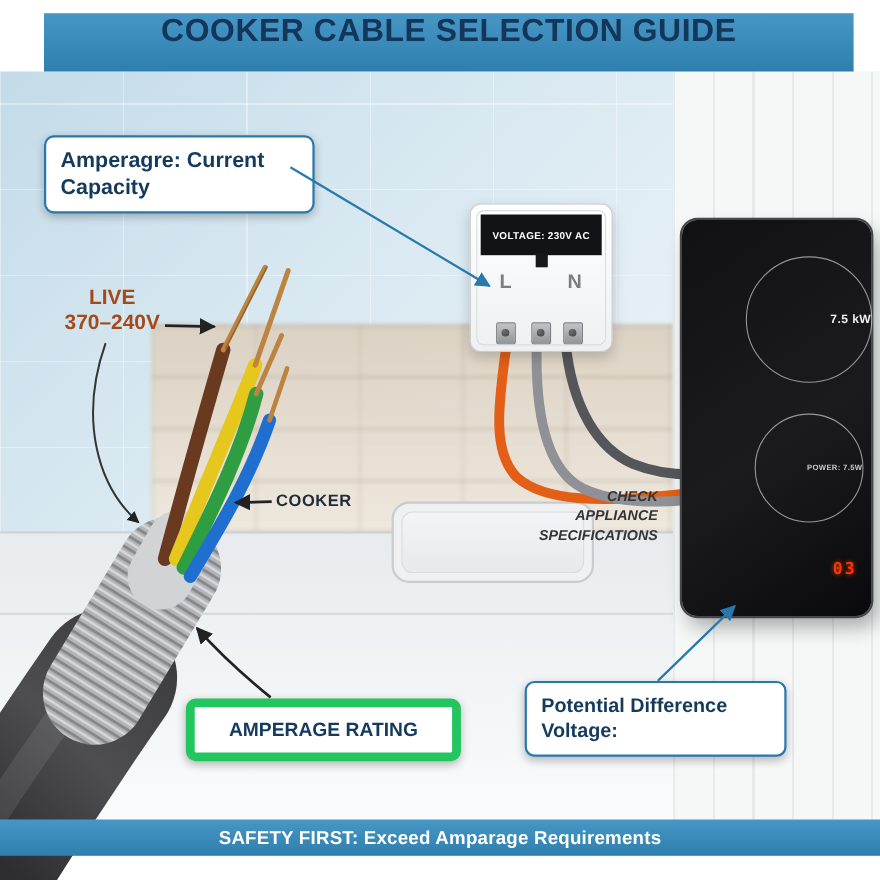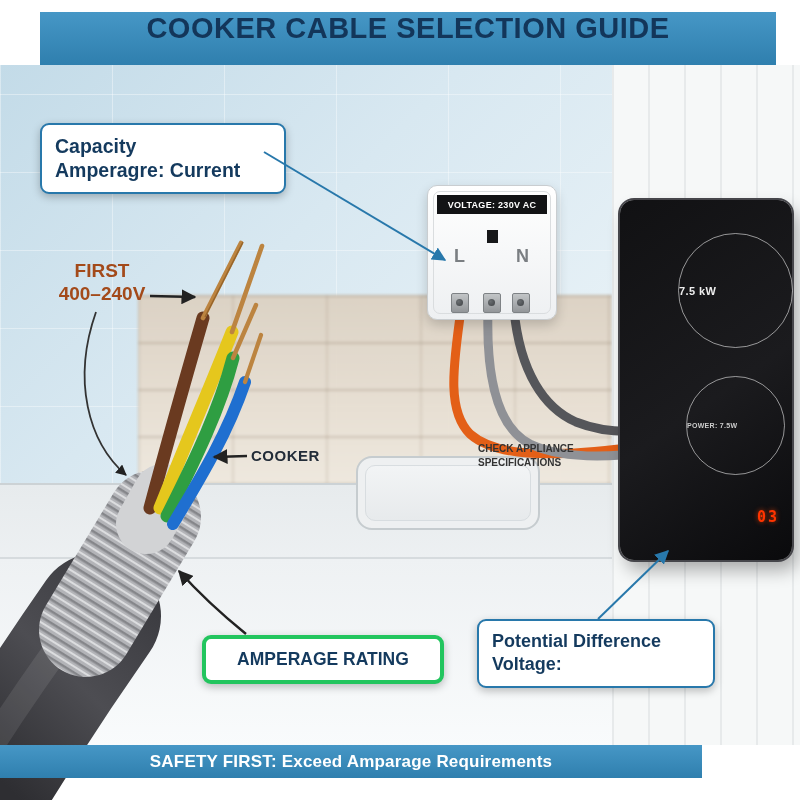--- a/index.html
+++ b/index.html
@@ -53,21 +53,21 @@
   #art-over{z-index:4;}
   
   .socket{
     position:absolute;left:427px;top:185px;width:128px;height:133px;z-index:2;
     background:linear-gradient(180deg,#ffffff,#eef0f2);
     border:1px solid #c9cdd0;border-radius:10px;
     box-shadow:0 5px 12px rgba(0,0,0,.18);
   }
   .socket-inner{position:absolute;inset:5px;border:1px solid #dadddf;border-radius:7px;}
   .socket-label{
-    position:absolute;left:9px;right:9px;top:9px;height:19px;background:#121315;
+    position:absolute;left:9px;right:9px;top:9px;height:37px;background:#121315;
     color:#fff;font-size:9px;font-weight:700;letter-spacing:.3px;
     display:flex;align-items:center;justify-content:center;
   }
   .socket-hole{position:absolute;left:59px;top:44px;width:11px;height:13px;background:#17181a;}
   .socket-letter{position:absolute;top:60px;font-size:18px;color:#7a7e82;font-weight:600;}
   .socket-letter.l{left:26px;}
   .socket-letter.n{left:88px;}
   .terminal{
     position:absolute;top:107px;width:16px;height:18px;border:1px solid #7e8285;border-radius:2px;
     background:linear-gradient(180deg,#c2c5c7,#939699);
@@ -77,62 +77,62 @@
     background:radial-gradient(circle at 35% 35%, #6a6e71, #3f4245);
   }
   .t1{left:23px;}.t2{left:55px;}.t3{left:84px;}
   
   .cooktop{
     position:absolute;left:620px;top:200px;width:172px;height:360px;z-index:2;
     background:linear-gradient(145deg,#111113 0%,#1b1b1e 55%,#0a0a0c 100%);
     border-radius:14px;box-shadow:0 0 0 2px #46464b, 6px 10px 18px rgba(0,0,0,.32);
   }
   .burner{position:absolute;border:1.5px solid rgba(255,255,255,.55);border-radius:50%;
-    display:flex;align-items:center;justify-content:flex-start;}
+    display:flex;align-items:center;justify-content:flex-end;}
   .burner-top{left:58px;top:33px;width:113px;height:113px;}
   .burner-bottom{left:66px;top:176px;width:97px;height:97px;}
   .burner-label-top{color:#eee;font-size:11px;font-weight:600;letter-spacing:.4px;}
   .burner-label-bottom{color:#ccc;font-size:7px;font-weight:600;letter-spacing:.3px;}
   .display{
     position:absolute;right:13px;top:308px;color:#ff3400;font-weight:bold;
     font-family:"DejaVu Sans Mono",monospace;font-size:15px;letter-spacing:2px;
     text-shadow:0 0 5px rgba(255,70,0,.75);
     margin-left:17px;
   }
   
   .callout{
     position:absolute;z-index:3;background:#fff;border-radius:9px;
     box-shadow:0 3px 8px rgba(0,0,0,.25);color:#143a5e;font-weight:700;
   }
   .callout.blue{border:2px solid #2878ab;}
-  .callout.brown{border:4px solid #22c55e;margin-left:33px;}
+  .callout.brown{border:8px solid #22c55e;}
   #amperage-callout{left:40px;top:123px;width:216px;font-size:19.5px;line-height:1.25;padding:9px 13px;}
   #voltage-callout{left:477px;top:619px;width:208px;font-size:18px;line-height:1.3;padding:9px 13px;}
   #rating-callout{left:169px;top:635px;width:214px;font-size:17.5px;line-height:1.3;padding:9px 10px;text-align:center;}
   .live-label{
     position:absolute;left:48px;top:260px;width:108px;z-index:3;text-align:center;
     color:#a34a1a;font-weight:800;font-size:19px;line-height:1.2;
   }
   .earth-label{
     position:absolute;left:251px;top:447px;z-index:3;color:#222c38;
     font-weight:800;font-size:15px;letter-spacing:.5px;
   }
   .check-label{
-    position:absolute;left:478px;top:442px;width:120px;z-index:3;text-align:left;
-    color:#333;font-weight:700;font-size:10px;line-height:1.4;
+    position:absolute;left:478px;top:442px;width:120px;z-index:3;text-align:right;
+    color:#333;font-weight:700;font-size:13px;line-height:1.4;font-style:italic;
   }
   
   .header-bar{
     position:absolute;left:0;top:12px;width:736px;height:53px;z-index:6;
     background:linear-gradient(180deg,#4697c6,#2f7fae);
     display:flex;align-items:flex-start;justify-content:center;margin-left:40px;
   }
   .header-title{color:#13365a;font-size:29px;font-weight:800;letter-spacing:.5px;}
   .footer-bar{
-    position:absolute;left:0;top:745px;width:702px;height:33px;z-index:6;
+    position:absolute;left:0;top:745px;width:800px;height:33px;z-index:6;
     background:linear-gradient(180deg,#4697c6,#2f7fae);
     display:flex;align-items:center;justify-content:center;
   }
   .footer-text{color:#ffffff;font-size:17px;font-weight:700;letter-spacing:.2px;}
 </style>
 </head>
 <body>
 
 <div class="canvas">
 
@@ -201,27 +201,27 @@
     <div class="burner burner-top">
       <span class="burner-label-top">7.5 kW</span>
     </div>
     <div class="burner burner-bottom">
       <span class="burner-label-bottom">POWER: 7.5W</span>
     </div>
     <div class="display">03</div>
   </div>
 
   <div class="callout blue" id="amperage-callout">
+    <div>Amperagre: Current</div>
     <div>Capacity</div>
-    <div>Amperagre: Current</div>
   </div>
 
   <div class="live-label">
-    <div>FIRST</div>
-    <div>400–240V</div>
+    <div>LIVE</div>
+    <div>370–240V</div>
   </div>
 
   <div class="earth-label">COOKER</div>
 
   <div class="check-label">
     <div>CHECK APPLIANCE</div>
     <div>SPECIFICATIONS</div>
   </div>
 
   <div class="callout brown" id="rating-callout">

